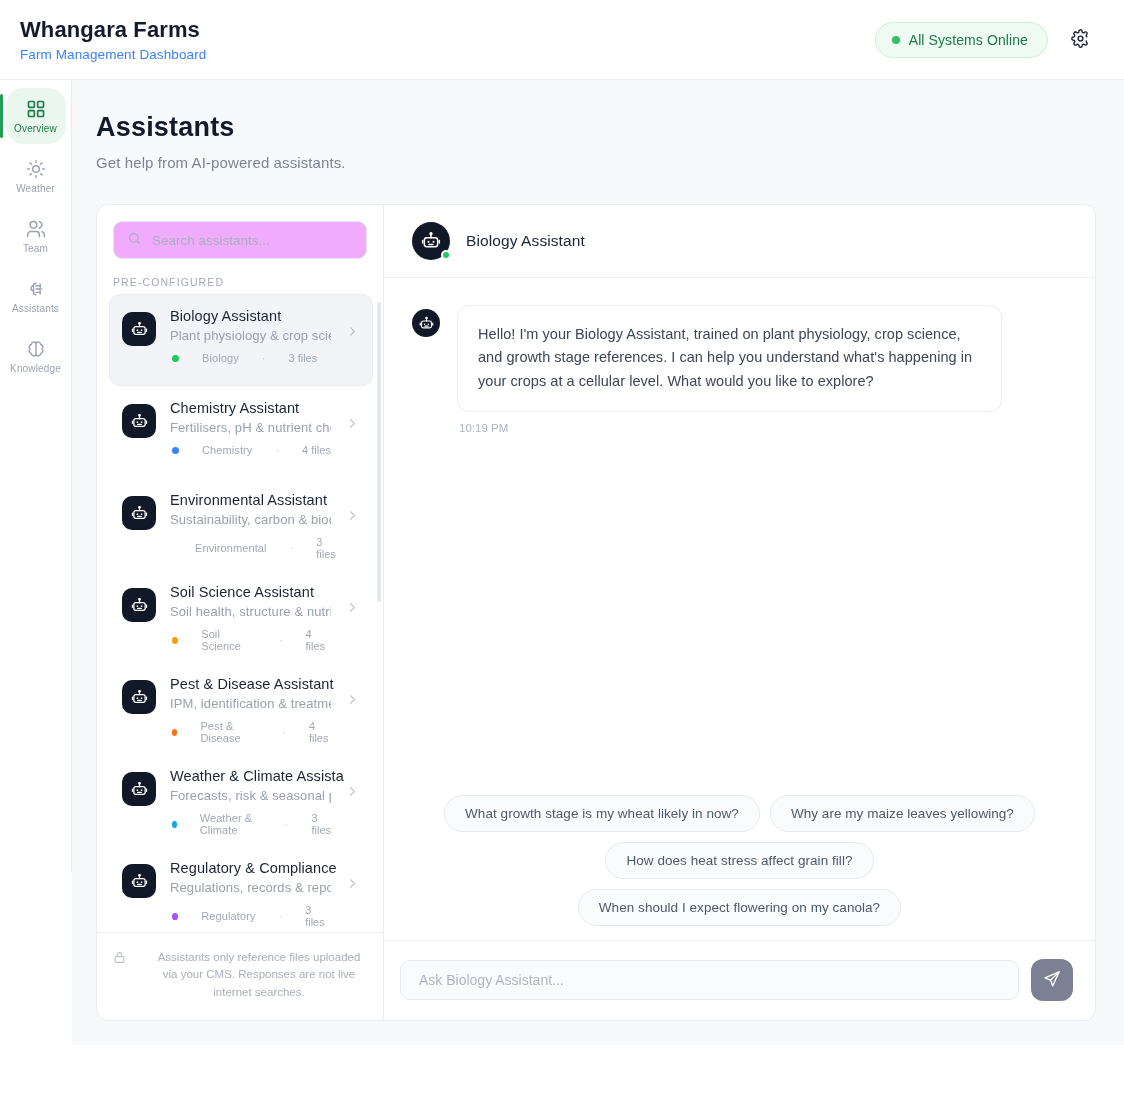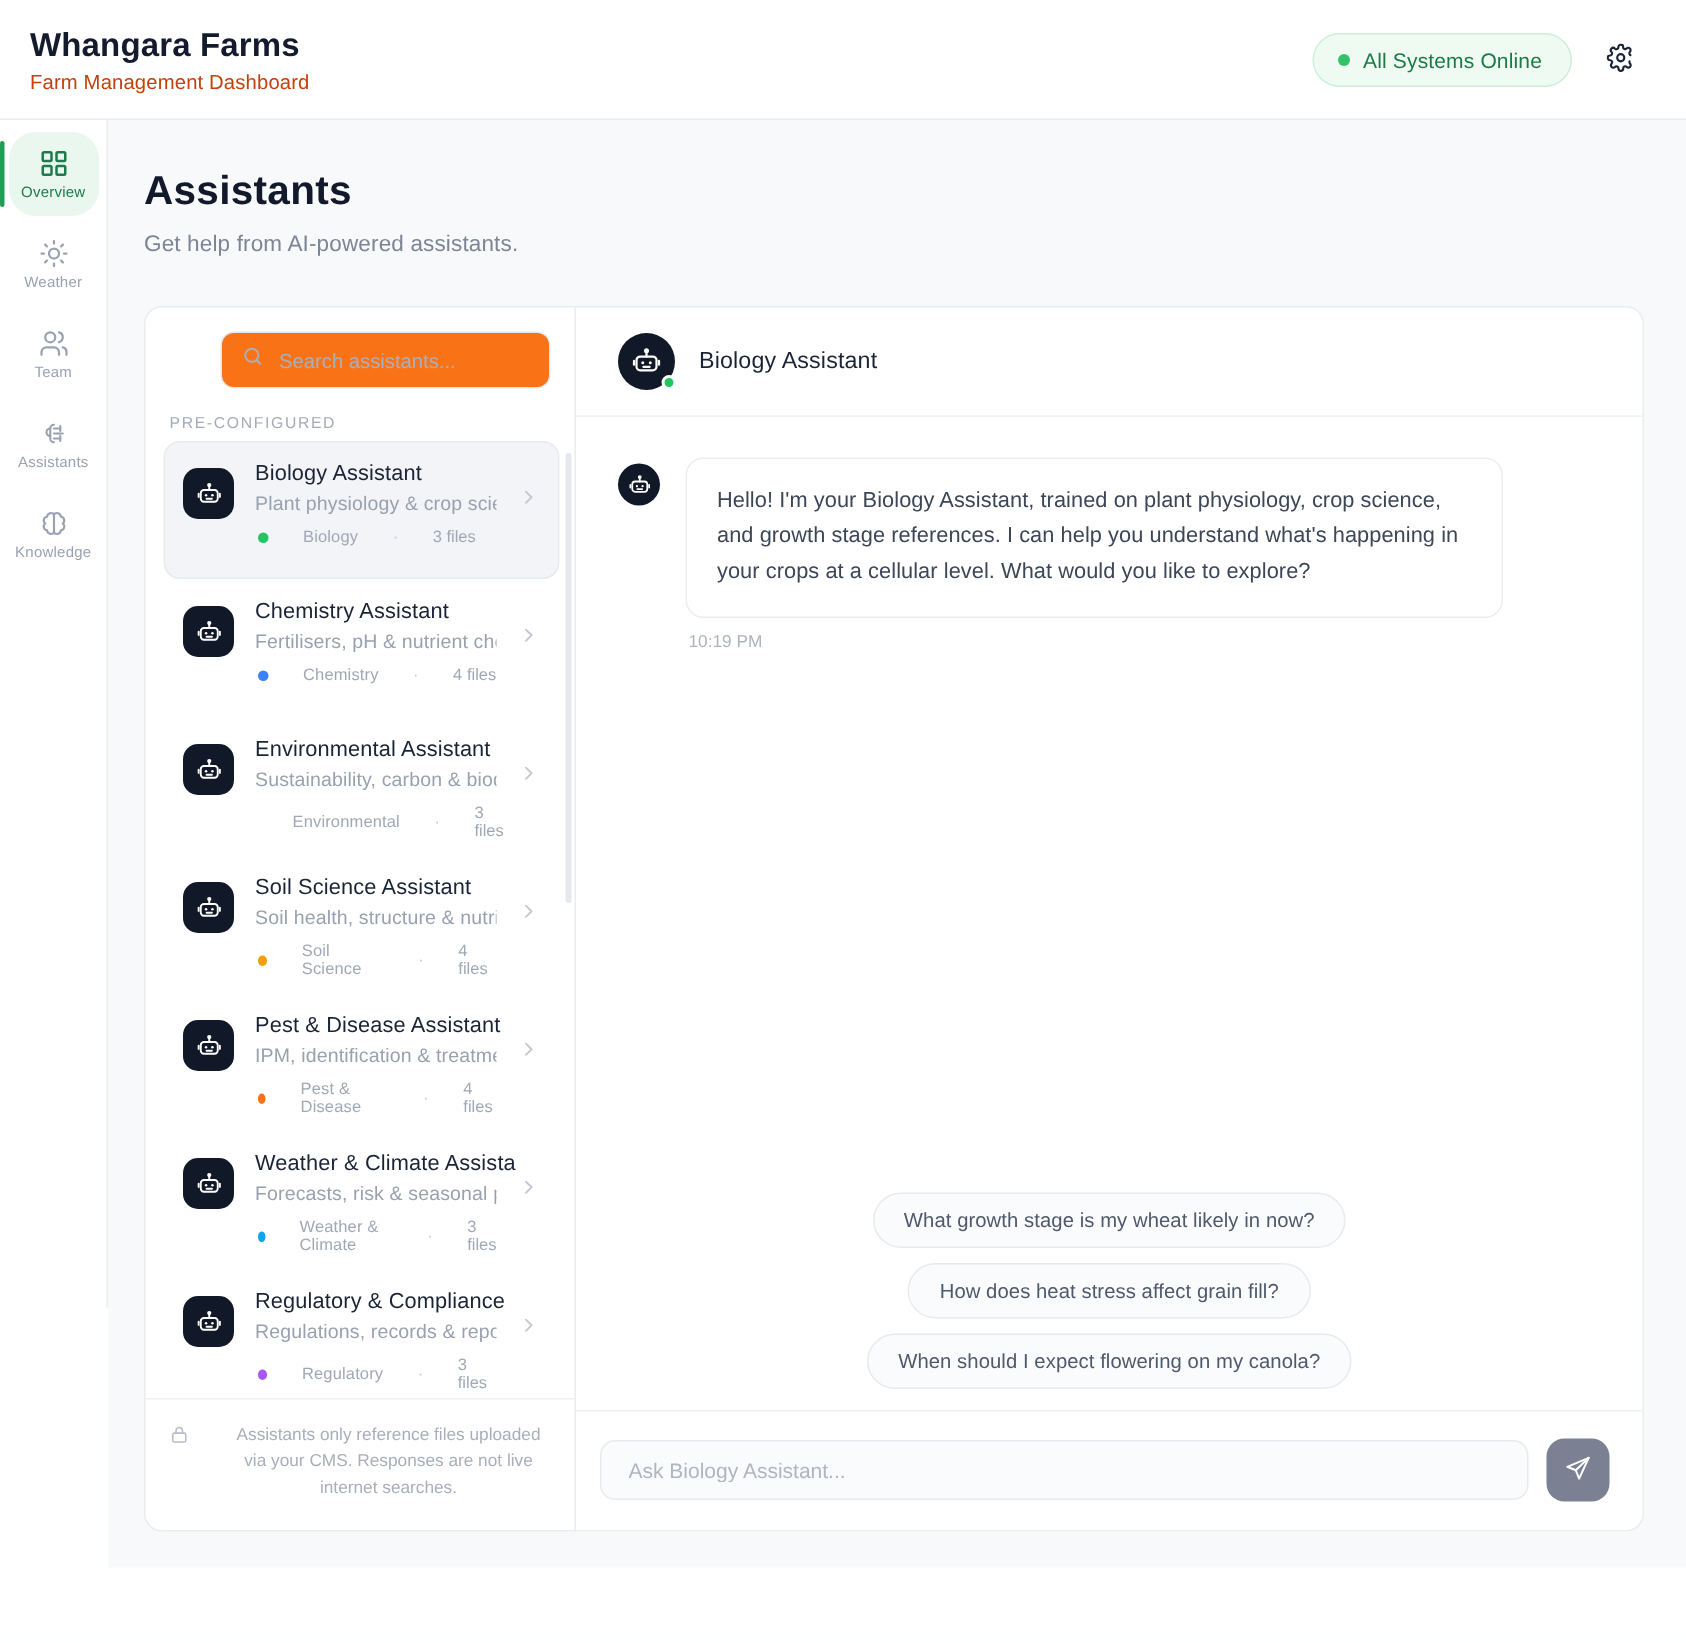--- a/index.html
+++ b/index.html
@@ -13,21 +13,21 @@
 
   
   .topbar {
     height: 80px; width: 1124px;
     background: #ffffff;
     border-bottom: 1px solid #e9ecf1;
     display: flex; align-items: center; justify-content: space-between;
     padding: 0 30px 0 20px;
   }
   .brand-title { font-size: 22px; font-weight: 700; color: #141b2d; letter-spacing: .1px; line-height: 1.18; }
-  .brand-sub { font-size: 13.5px; color: #c2410c; margin-top: 4px; letter-spacing: .1px; }
+  .brand-sub { font-size: 13.5px; color: #3b82f6; margin-top: 4px; letter-spacing: .1px; }
   .topbar-right { display: flex; align-items: center; gap: 18px; }
   .status-pill {
     display: flex; align-items: center; gap: 9px;
     background: #effbf2; border: 1px solid #cdeed8;
     border-radius: 999px; padding: 9px 19px 9px 16px;
   }
   .status-dot { width: 8px; height: 8px; border-radius: 50%; background: #35c16a; }
   .status-text { font-size: 14px; color: #1d7a46; letter-spacing: .1px; }
   .gear-btn { width: 28px; height: 28px; display:flex; align-items:center; justify-content:center; cursor:pointer; background:none; border:none; }
 
@@ -76,21 +76,21 @@
     background: #ffffff;
     border: 1px solid #e9ecf1;
     border-radius: 12px 0 0 12px;
     display: flex; flex-direction: column;
     height: 817px;
   }
   .search-wrap { padding: 16px 16px 8px 16px; }
   .search-box {
     display: flex; align-items: center; gap: 10px;
     border: 1px solid #e4e8ee; border-radius: 9px;
-    padding: 8px 13px; height: 38px; background: #f97316; margin-left: 34px;
+    padding: 8px 13px; height: 38px; background: #f0abfc;
   }
   .search-box input {
     border: none; outline: none; font-size: 13.5px; color: #3a4456;
     font-family: "Liberation Sans", sans-serif; width: 100%; background: transparent;
   }
   .search-box input::placeholder { color: #a9b0bd; }
 
   .section-label {
     font-size: 10.5px; letter-spacing: 1.1px; color: #a3aab8;
     padding: 9px 16px 6px 16px; text-transform: uppercase;
@@ -554,20 +554,21 @@
               </div>
               <div class="msg-col">
                 <div class="bubble">Hello! I'm your Biology Assistant, trained on plant physiology, crop science, and growth stage references. I can help you understand what's happening in your crops at a cellular level. What would you like to explore?</div>
                 <div class="msg-time">10:19 PM</div>
               </div>
             </div>
           </div>
 
           <div class="suggest-wrap">
             <button class="chip">What growth stage is my wheat likely in now?</button>
+            <button class="chip">Why are my maize leaves yellowing?</button>
             <button class="chip">How does heat stress affect grain fill?</button>
             <button class="chip">When should I expect flowering on my canola?</button>
           </div>
 
           <div class="composer">
             <input class="composer-input" type="text" placeholder="Ask Biology Assistant..." style="">
             <button class="send-btn">
               <span>
                 <svg width="18" height="18" viewBox="0 0 24 24" fill="none" stroke="#ffffff" stroke-width="1.8" stroke-linecap="round" stroke-linejoin="round">
                   <path d="M21.5 2.5L2.5 10.5l7.5 3 3 7.5z"></path>

